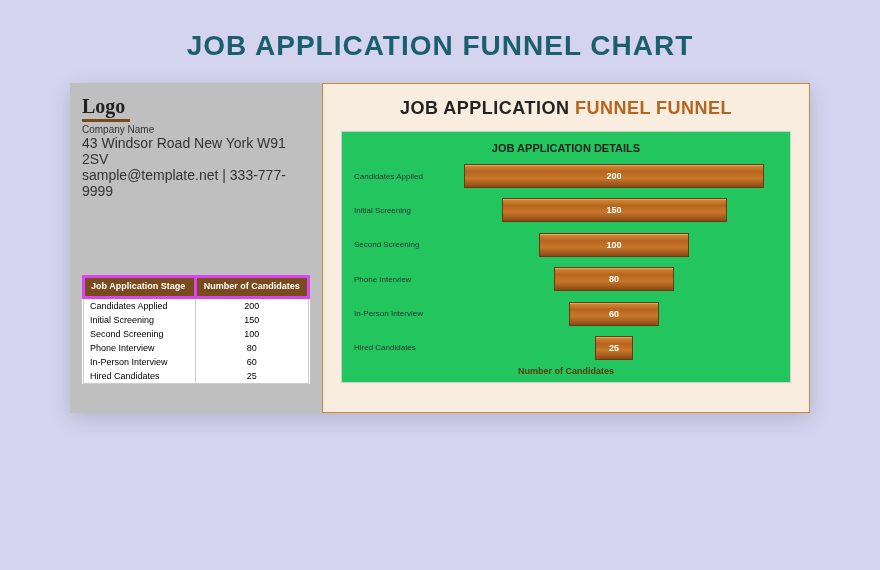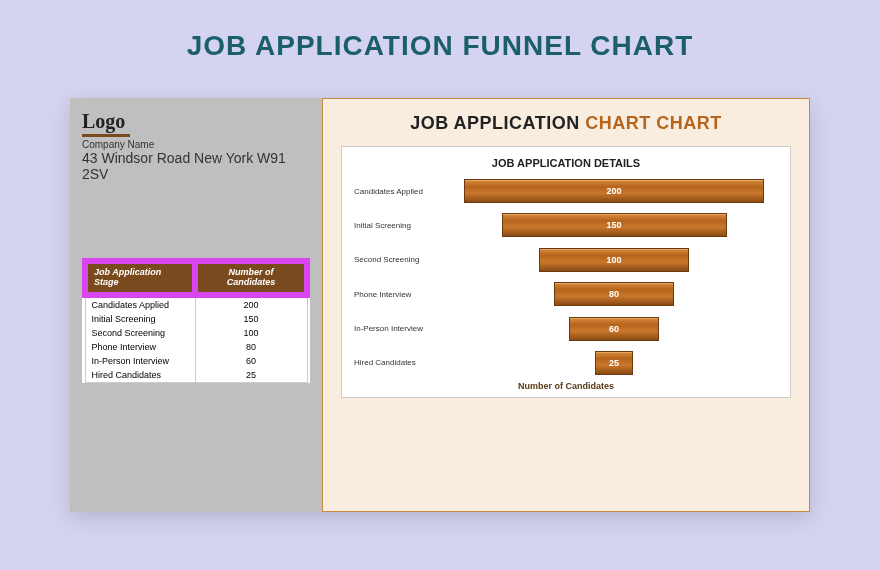--- a/index.html
+++ b/index.html
@@ -13,22 +13,22 @@
   .page-title {
     text-align: center;
     color: #1a5f6b;
     font-size: 28px;
     font-weight: 700;
     letter-spacing: 1px;
     padding: 30px 0 20px 0;
   }
   .card {
     width: 740px;
-    height: 414px;
-    margin: 16px auto;
+    height: 330px;
+    margin: 1px auto;
     background: #fff;
     box-shadow: 0 6px 20px rgba(0,0,0,0.15);
     display: flex;
   }
   .left-panel {
     width: 252px;
     height: 100%;
     background: #bfbfbf;
     padding: 12px;
     display: flex;
@@ -66,23 +66,22 @@
     border-collapse: collapse;
     background: #fff;
     font-size: 9px;
   }
   table th {
     background: #7a4a1f;
     color: #fff;
     font-weight: 700;
     padding: 4px 6px;
     text-align: center;
-    border: 6px solid #d946ef;
+    border: 3px solid #d946ef;
     line-height: 1.1;
-    font-style: italic;
   }
   table th:first-child {
     text-align: left;
   }
   table td {
     padding: 2px 6px;
     text-align: center;
     border-left: 1px solid #ccc;
     border-right: 1px solid #ccc;
   }
@@ -104,21 +103,21 @@
     font-size: 18px;
     font-weight: 800;
     letter-spacing: 0.5px;
     color: #222;
     margin-bottom: 12px;
   }
   .chart-title .accent {
     color: #b5651d;
   }
   .chart-box {
-    background: #ffffff;
+    background: #22c55e;
     border: 1px solid #ccc;
     height: 252px;
     padding: 10px 12px 6px 12px;
     display: flex;
     flex-direction: column;
   }
   .chart-subtitle {
     text-align: center;
     font-size: 11px;
     font-weight: 700;
@@ -175,20 +174,21 @@
 <div class="page-title">JOB APPLICATION FUNNEL CHART</div>
 
 <div class="card">
 
   <div class="left-panel">
     <div class="logo-block">
       <div class="logo-text">Logo</div>
       <div class="logo-underline"></div>
       <div class="company-name">Company Name</div>
       <div class="address">43 Windsor Road New York W91 2SV</div>
+      <div class="contact">sample@template.net | 333-777-9999</div>
     </div>
 
     <div class="table-wrap">
       <table>
         <thead>
           <tr>
             <th>Job Application Stage</th>
             <th>Number of Candidates</th>
           </tr>
         </thead>
@@ -217,21 +217,21 @@
               <td>Hired Candidates</td>
               <td>25</td>
             </tr>
         </tbody>
       </table>
     </div>
   </div>
 
   <div class="right-panel">
     <div class="chart-title">
-      <span>JOB APPLICATION </span><span class="accent">CHART CHART</span>
+      <span>JOB APPLICATION </span><span class="accent">FUNNEL FUNNEL</span>
     </div>
     <div class="chart-box">
       <div class="chart-subtitle">JOB APPLICATION DETAILS</div>
       <div class="funnel-rows" id="funnel-rows">
           <div class="funnel-row">
             <div class="row-label">Candidates Applied</div>
             <div class="bar-zone">
               <div class="bar" style="width: 300px;">200</div>
             </div>
           </div>

